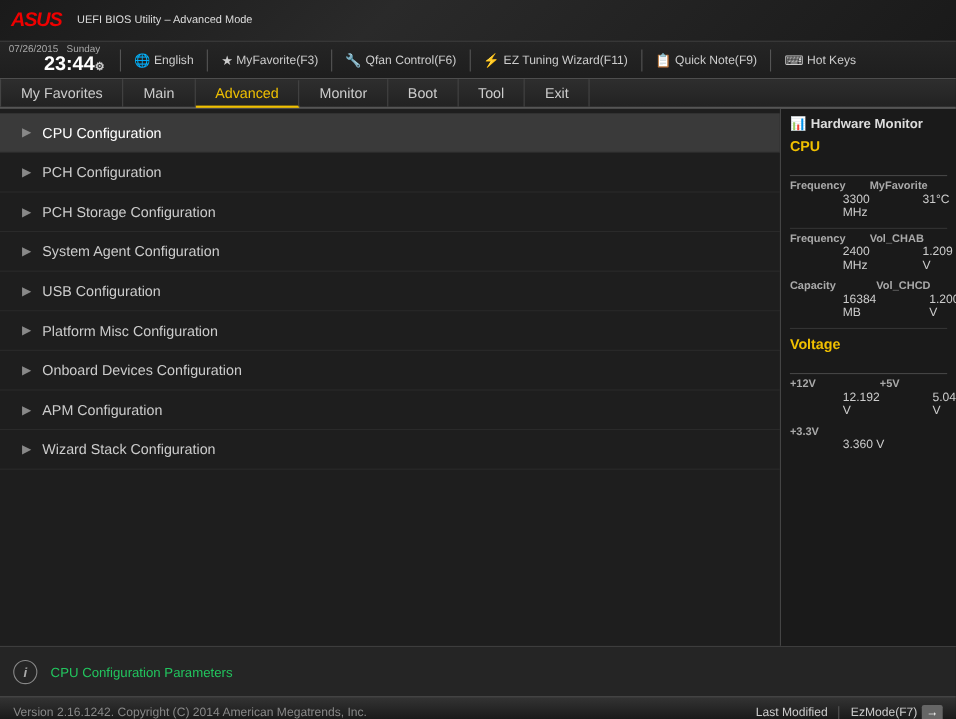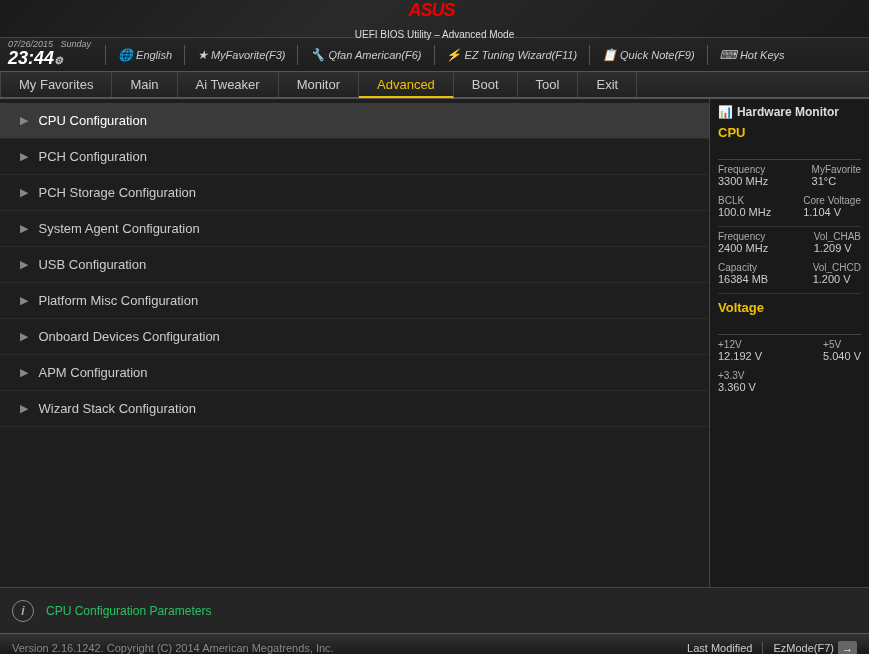--- a/index.html
+++ b/index.html
@@ -14,21 +14,20 @@
 
     
     .header-bar {
       background: linear-gradient(180deg, #2a2a2a 0%, #1c1c1c 100%);
       border-bottom: 1px solid #444;
       padding: 0 10px;
       height: 38px;
       display: flex;
       align-items: center;
       gap: 8px;
-      flex-direction: column;
     }
     .asus-logo {
       color: #e00;
       font-weight: 900;
       font-size: 18px;
       font-style: italic;
       letter-spacing: -1px;
       margin-right: 6px;
     }
     .header-title {
@@ -40,21 +39,20 @@
 
     
     .toolbar {
       background: linear-gradient(180deg, #252525 0%, #1e1e1e 100%);
       height: 34px;
       display: flex;
       align-items: center;
       gap: 4px;
       padding: 0 8px;
       border-bottom: 1px solid #555;
-      font-style: italic;
     }
     .toolbar-item {
       color: #ccc;
       font-size: 11px;
       display: flex;
       align-items: center;
       gap: 3px;
       padding: 2px 6px;
       cursor: pointer;
       white-space: nowrap;
@@ -76,20 +74,21 @@
     .date-text {
       color: #aaa;
       font-size: 9px;
       line-height: 1;
     }
     .time-text {
       color: #fff;
       font-size: 18px;
       font-weight: bold;
       line-height: 1.1;
+      margin-left: 32px;
     }
     .gear-icon { color: #ccc; font-size: 10px; }
 
     
     .nav-bar {
       background: linear-gradient(180deg, #2e2e2e 0%, #222 100%);
       height: 27px;
       display: flex;
       align-items: center;
       border-bottom: 2px solid #555;
@@ -178,22 +177,22 @@
       color: #999;
       font-size: 10px;
     }
     .hw-value {
       color: #ddd;
       font-size: 10px;
     }
     .hw-pair {
       margin-bottom: 4px;
     }
-    .hw-pair .hw-label { color: #aaa; font-size: 10px; }
-    .hw-pair .hw-value { color: #ccc; font-size: 11px; font-weight: 500; }
+    .hw-pair .hw-label { color: #aaa; font-size: 10px; font-weight: bold; }
+    .hw-pair .hw-value { color: #ccc; font-size: 11px; font-weight: 500; margin-left: 48px; }
 
     
     .status-bar {
       background: #252525;
       height: 46px;
       border-top: 1px solid #444;
       display: flex;
       align-items: center;
       padding: 0 12px;
       gap: 12px;
@@ -296,21 +295,21 @@
     <span>English</span>
   </div>
   <div class="toolbar-separator"></div>
   <div class="toolbar-item">
     <span class="toolbar-icon">★</span>
     <span>MyFavorite(F3)</span>
   </div>
   <div class="toolbar-separator"></div>
   <div class="toolbar-item">
     <span class="toolbar-icon">🔧</span>
-    <span>Qfan American(F6)</span>
+    <span>Qfan Control(F6)</span>
   </div>
   <div class="toolbar-separator"></div>
   <div class="toolbar-item">
     <span class="toolbar-icon">⚡</span>
     <span>EZ Tuning Wizard(F11)</span>
   </div>
   <div class="toolbar-separator"></div>
   <div class="toolbar-item">
     <span class="toolbar-icon">📋</span>
     <span>Quick Note(F9)</span>
@@ -318,23 +317,22 @@
   <div class="toolbar-separator"></div>
   <div class="toolbar-item">
     <span class="toolbar-icon">⌨</span>
     <span>Hot Keys</span>
   </div>
 </div>
 
 <div class="nav-bar">
   <div class="nav-tab">My Favorites</div>
   <div class="nav-tab">Main</div>
-  <div class="nav-tab">Ai Tweaker</div>
+  <div class="nav-tab active">Advanced</div>
   <div class="nav-tab">Monitor</div>
-  <div class="nav-tab active">Advanced</div>
   <div class="nav-tab">Boot</div>
   <div class="nav-tab">Tool</div>
   <div class="nav-tab">Exit</div>
 </div>
 
 <div class="main-content">
 
   <div class="left-panel">
     <div class="menu-item active">
       <span class="arrow">▶</span>
@@ -382,30 +380,20 @@
 
     <div class="hw-section-title">CPU</div>
     <div class="hw-row">
       <div class="hw-pair">
         <div class="hw-label">Frequency</div>
         <div class="hw-value">3300 MHz</div>
       </div>
       <div class="hw-pair">
         <div class="hw-label">MyFavorite</div>
         <div class="hw-value">31°C</div>
-      </div>
-    </div>
-    <div class="hw-row">
-      <div class="hw-pair">
-        <div class="hw-label">BCLK</div>
-        <div class="hw-value">100.0 MHz</div>
-      </div>
-      <div class="hw-pair">
-        <div class="hw-label">Core Voltage</div>
-        <div class="hw-value">1.104 V</div>
       </div>
     </div>
 
     <div class="hw-divider"></div>
 
     <div class="hw-row">
       <div class="hw-pair">
         <div class="hw-label">Frequency</div>
         <div class="hw-value">2400 MHz</div>
       </div>

